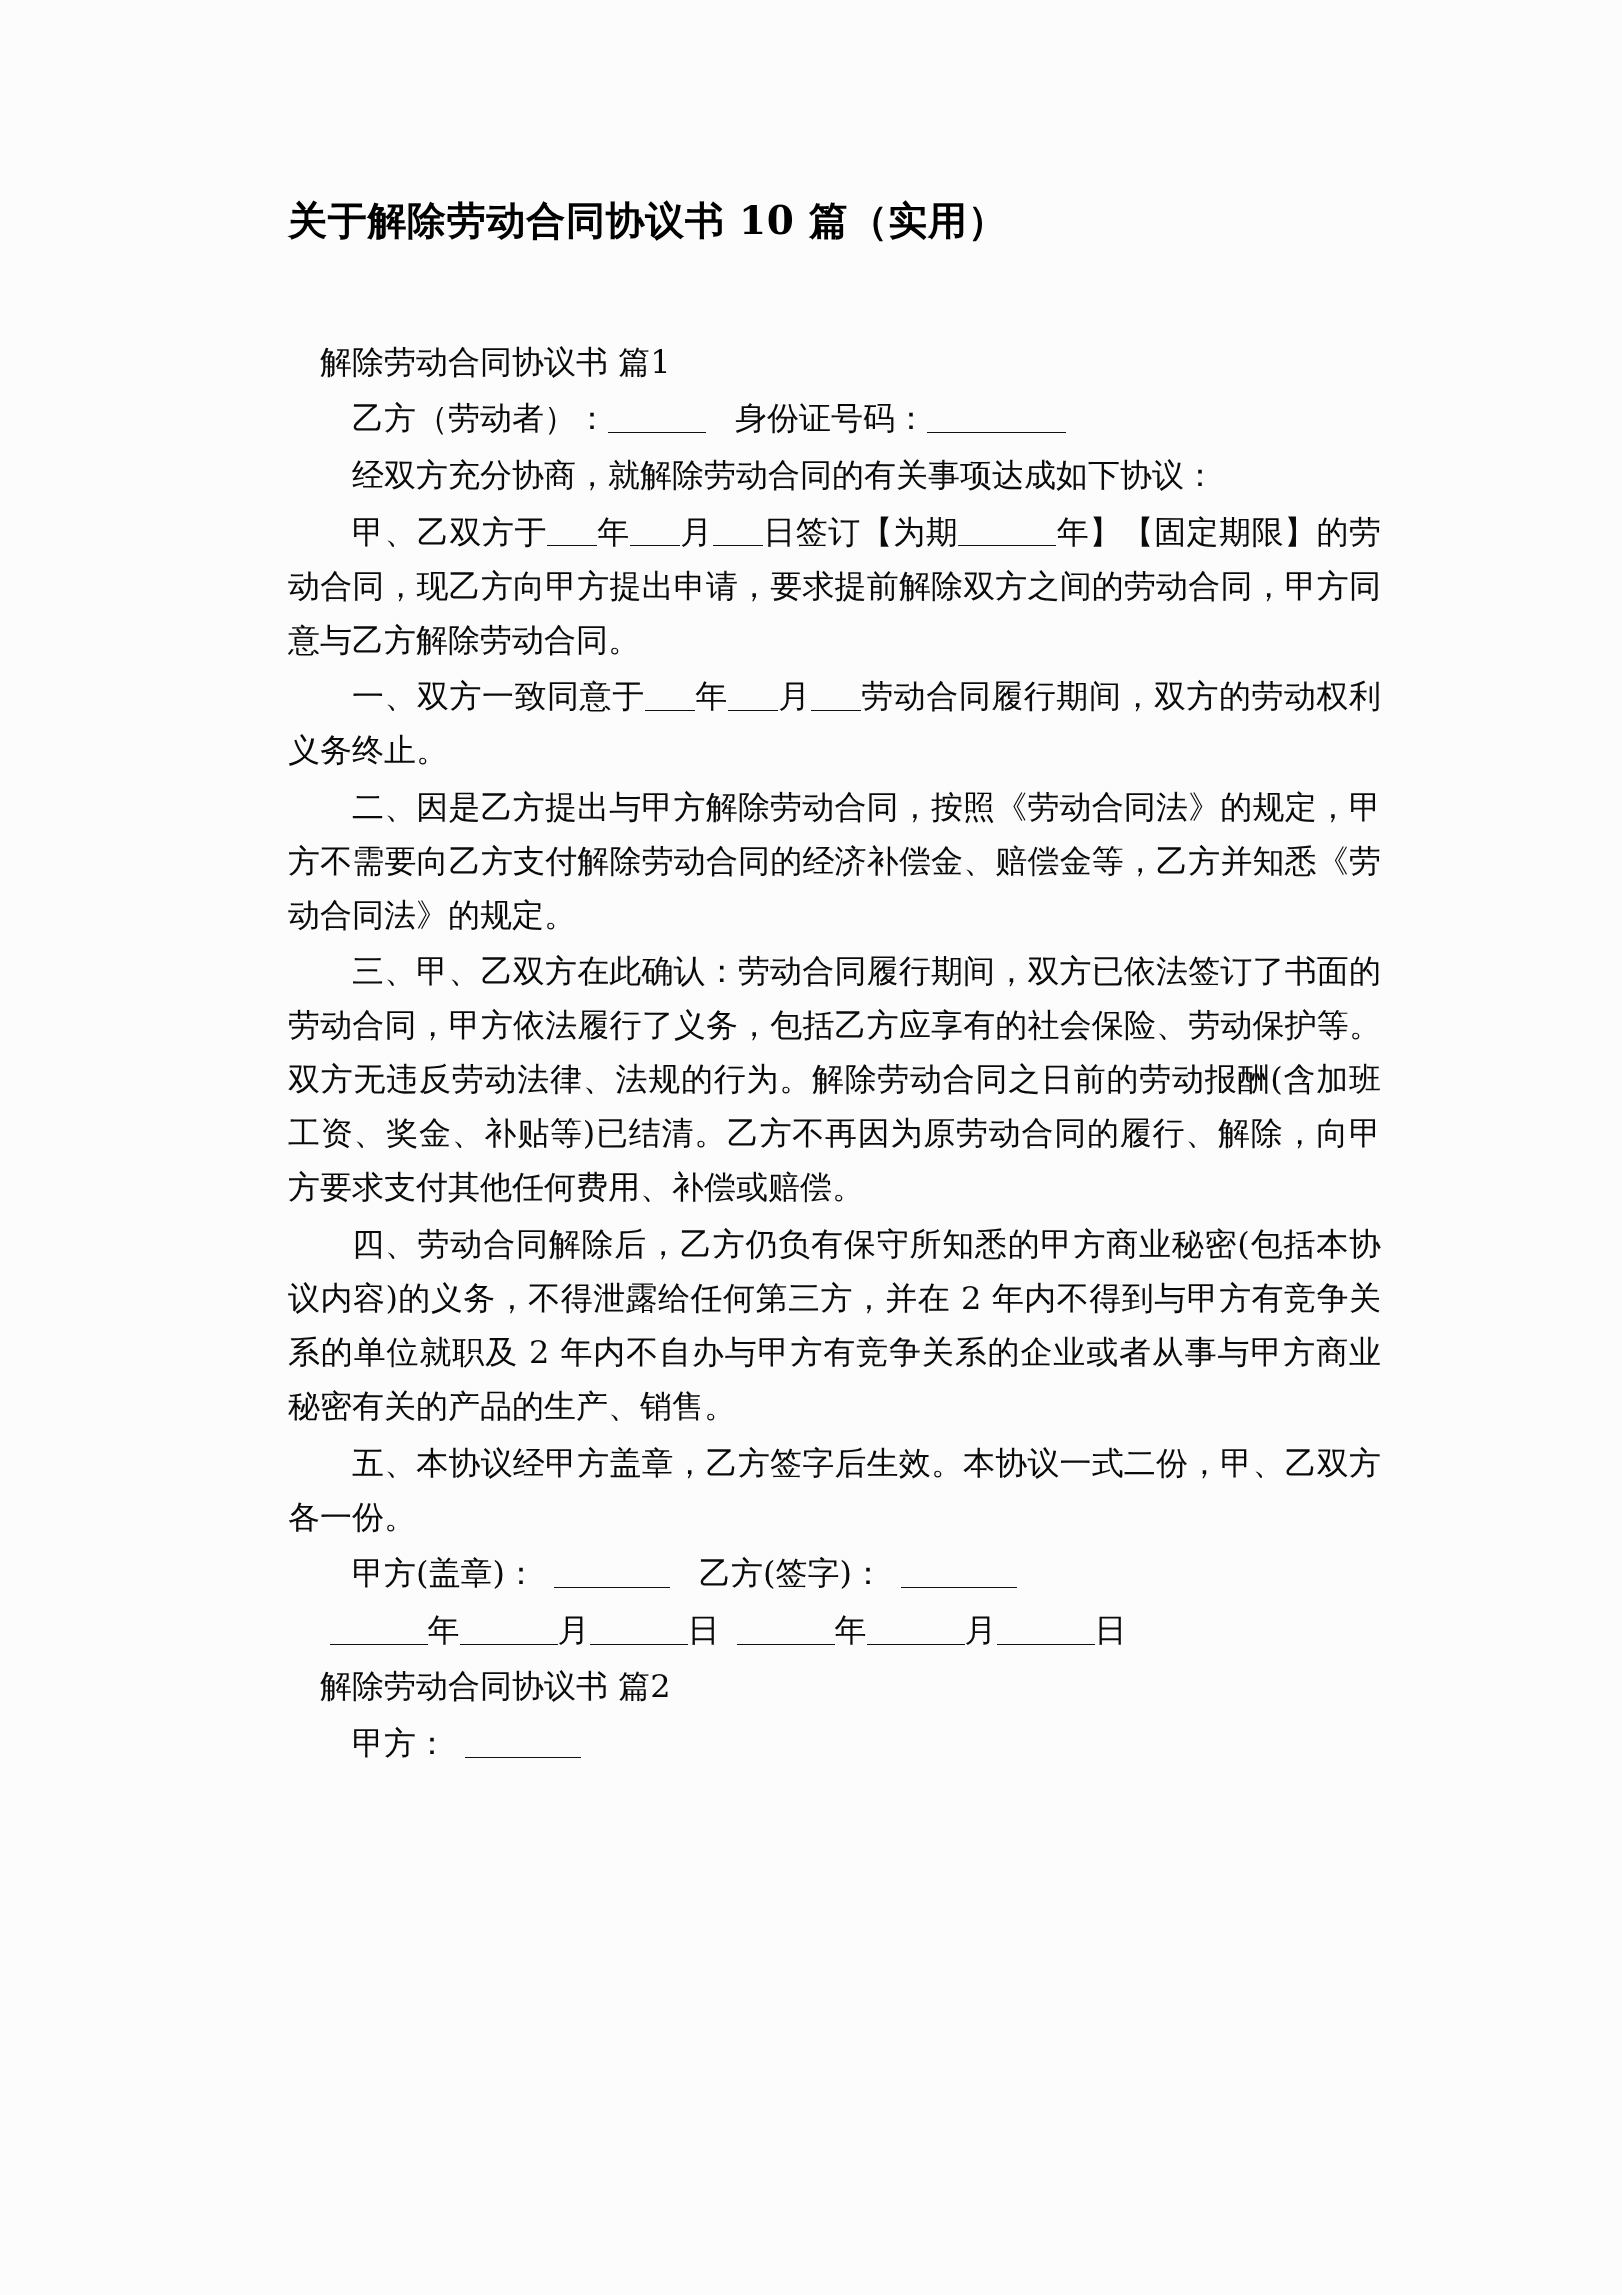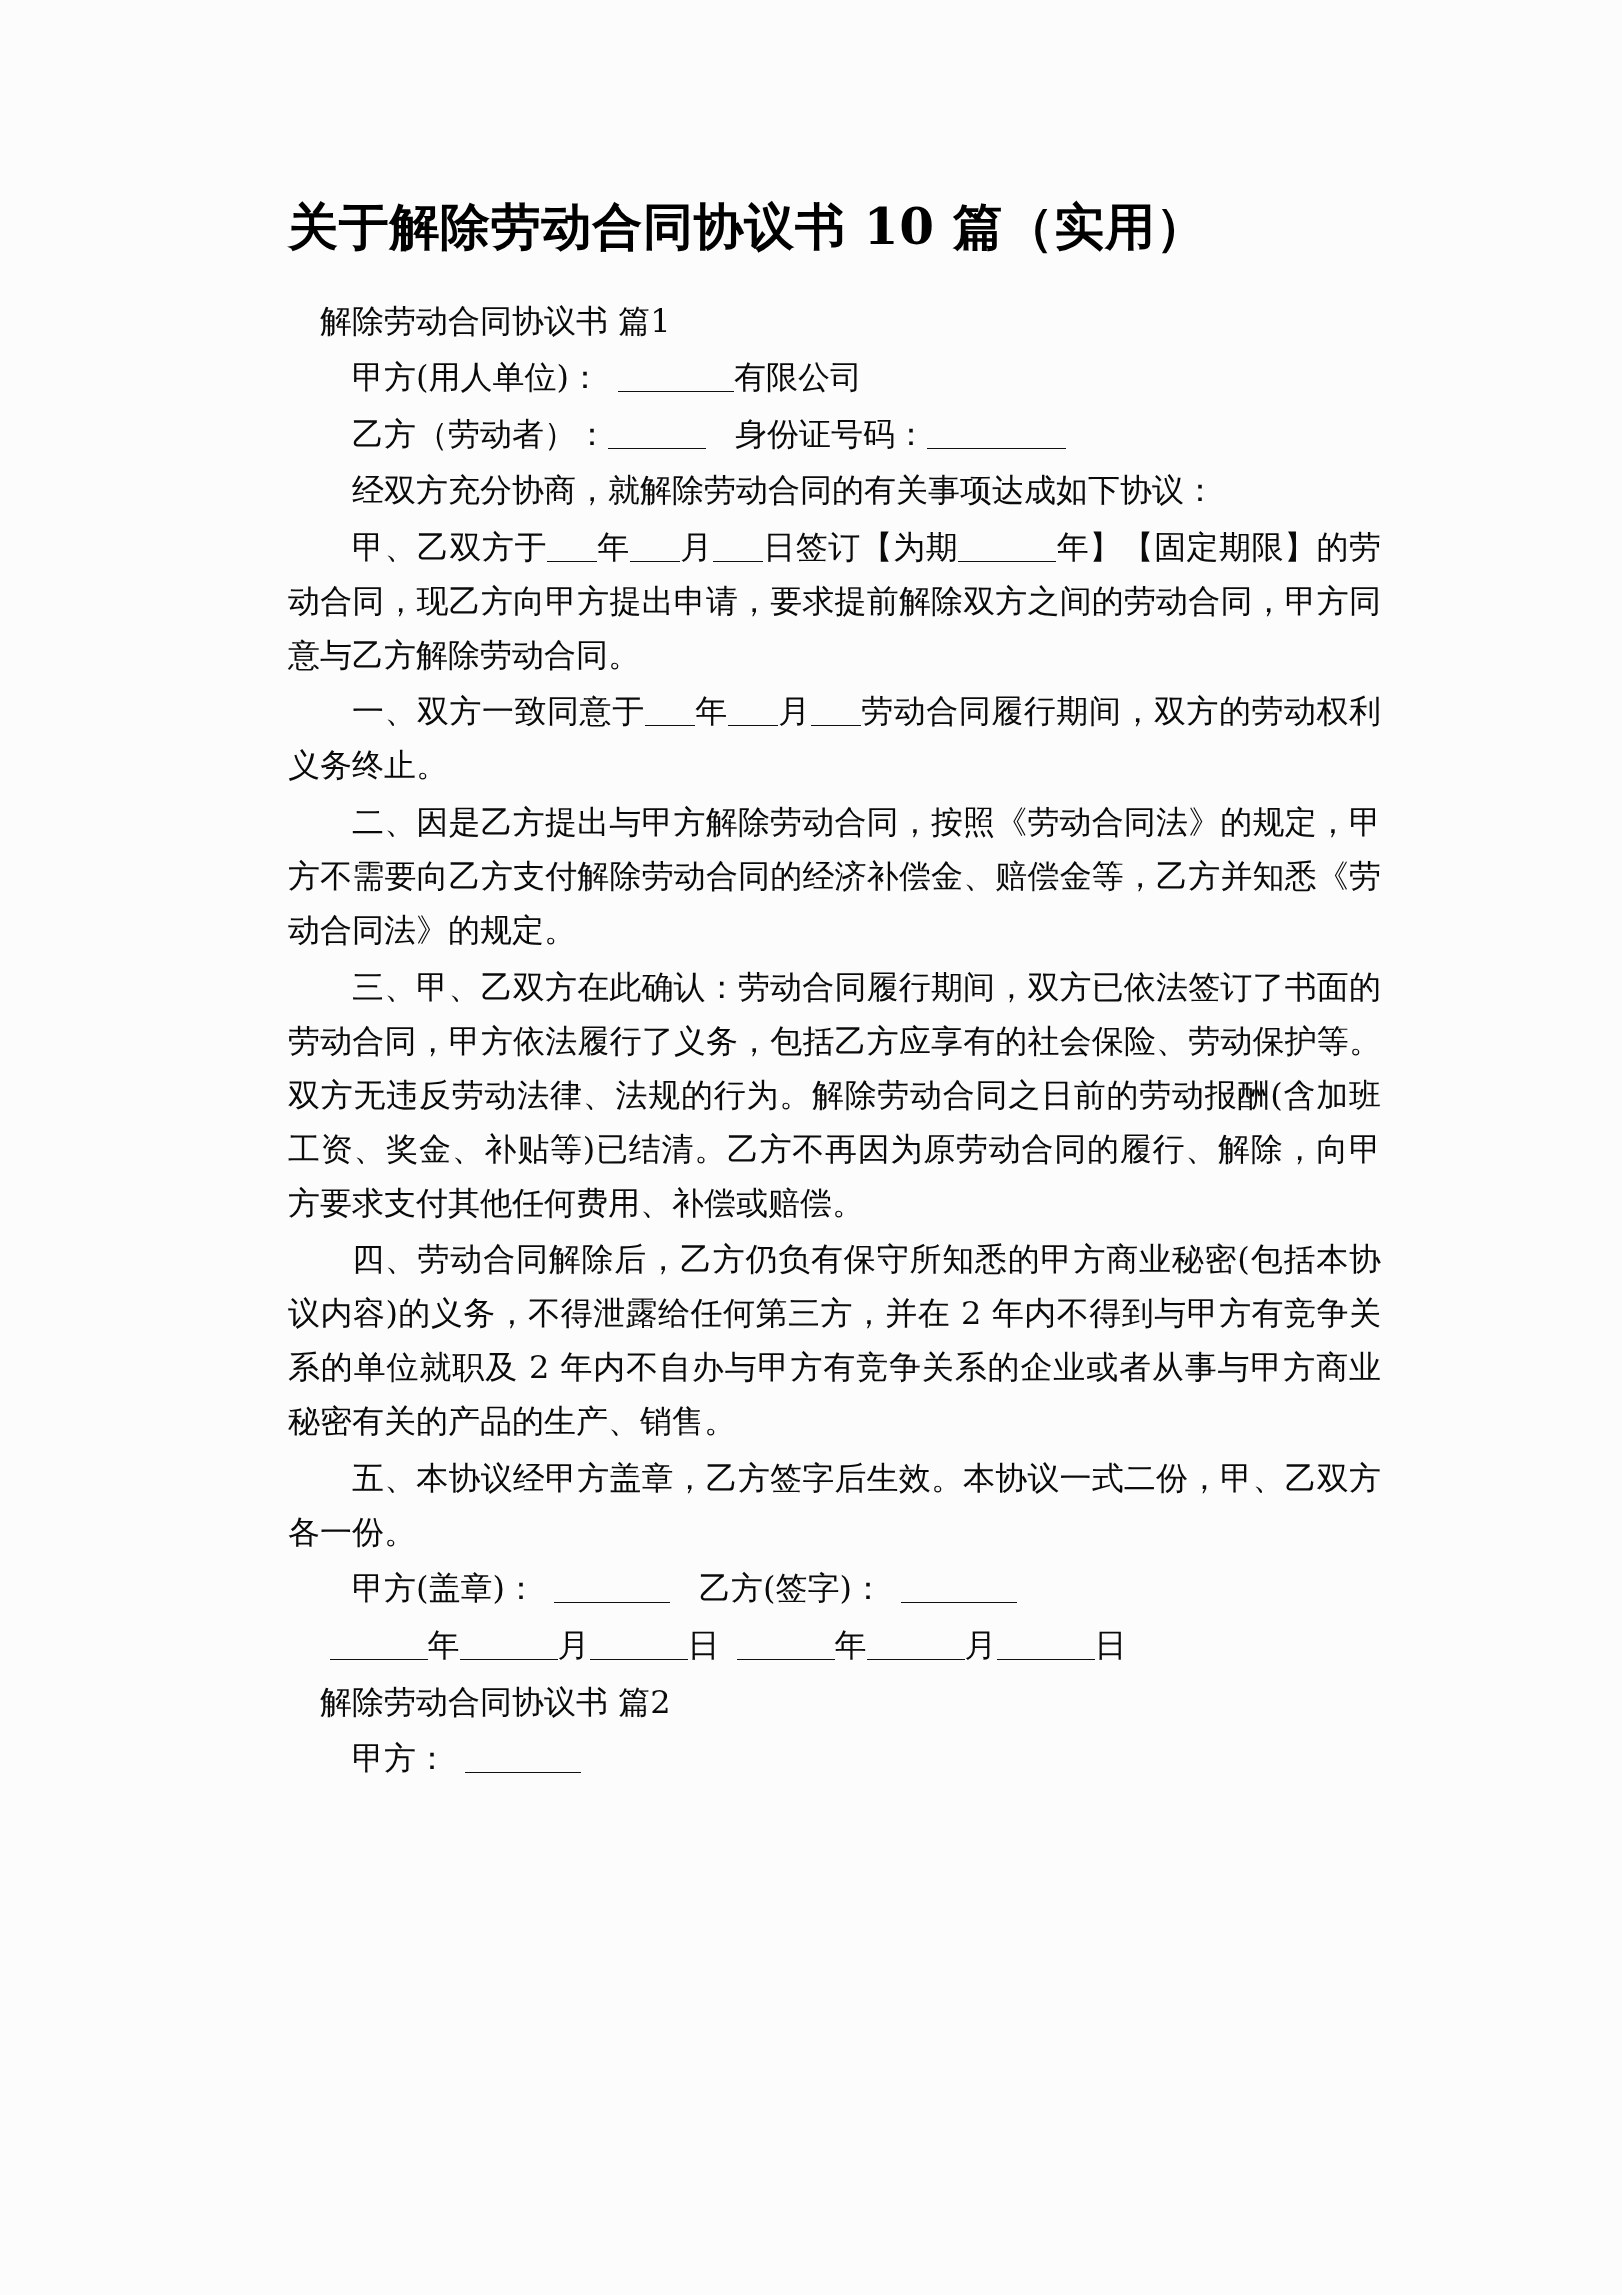--- a/index.html
+++ b/index.html
@@ -20,26 +20,26 @@
     position: absolute;
     top: 0; left: 0;
     width: 1623px;
     height: 2295px;
     background: #fcfcfc;
     box-sizing: border-box;
     padding: 196px 242px 0 288px;
   }
 
   .doc-title {
-    font-size: 50px;
+    font-size: 39px;
     font-weight: bold;
     line-height: 1.25;
     color: #000000;
     letter-spacing: 0.7px;
-    margin: 0 0 35px 0;
+    margin: 0 0 90px 0;
     white-space: nowrap;
   }
 
   .body-block {
     font-size: 32px;
     line-height: 54px;
     color: #0a0a0a;
     text-align: justify;
     text-justify: inter-ideograph;
   }
@@ -94,23 +94,20 @@
 <body>
 
 <div class="page">
 
   <h1 class="doc-title">关于解除劳动合同协议书 10 篇（实用）</h1>
 
   <div class="body-block">
 
     <p class="sec-head">解除劳动合同协议书  篇1</p>
 
-    <p class="field-line">
-      <span>甲方(用人单位)：</span><span class="gap-sm"></span><span class="blank b-lg"></span><span>有限公司</span>
-    </p>
 
     <p class="field-line">
       <span>乙方（劳动者）：</span><span class="blank b-md"></span><span class="gap-md"></span><span>身份证号码：</span><span class="blank b-xl"></span>
     </p>
 
     <p class="para">经双方充分协商，就解除劳动合同的有关事项达成如下协议：</p>
 
     <p class="para">
       <span>甲、乙双方于</span><span class="blank b-sm"></span><span>年</span><span class="blank b-sm"></span><span>月</span><span class="blank b-sm"></span><span>日签订【为期</span><span class="blank b-md"></span><span>年】【固定期限】的劳动合同，现乙方向甲方提出申请，要求提前解除双方之间的劳动合同，甲方同意与乙方解除劳动合同。</span>
     </p>

